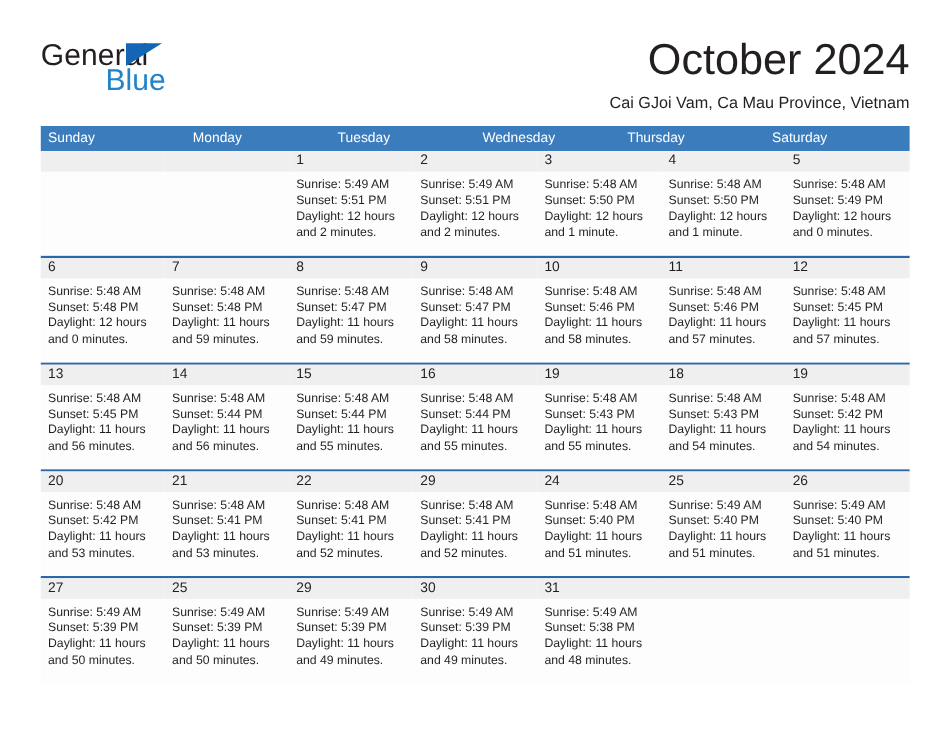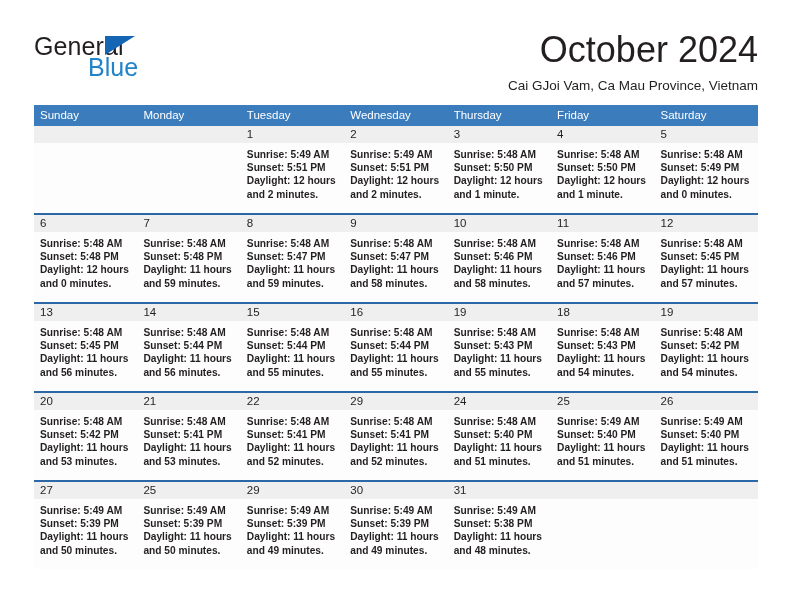--- a/index.html
+++ b/index.html
@@ -132,21 +132,20 @@
   }
   .day-num {
     font-size: 11.5px;
     color: #231f20;
     line-height: 17px;
     padding-left: 6px;
     display: block;
   }
   .day-body {
     padding: 5px 6px 0 6px;
-    font-weight: bold;
   }
   .day-body div {
     font-size: 10.2px;
     line-height: 13.2px;
     color: #231f20;
     white-space: nowrap;
   }
 </style>
 </head>
 <body>
@@ -165,21 +164,20 @@
     </div>
   </div>
 
   <div class="calendar">
     <div class="weekdays">
       <div class="weekday">Sunday</div>
       <div class="weekday">Monday</div>
       <div class="weekday">Tuesday</div>
       <div class="weekday">Wednesday</div>
       <div class="weekday">Thursday</div>
-      <div class="weekday">Friday</div>
       <div class="weekday">Saturday</div>
     </div>
     <div id="weeks-container">
         <div class="week first">
           <div class="day empty">
             <div class="day-head">
               <span class="day-num"></span>
             </div>
             <div class="day-body"></div>
           </div>

